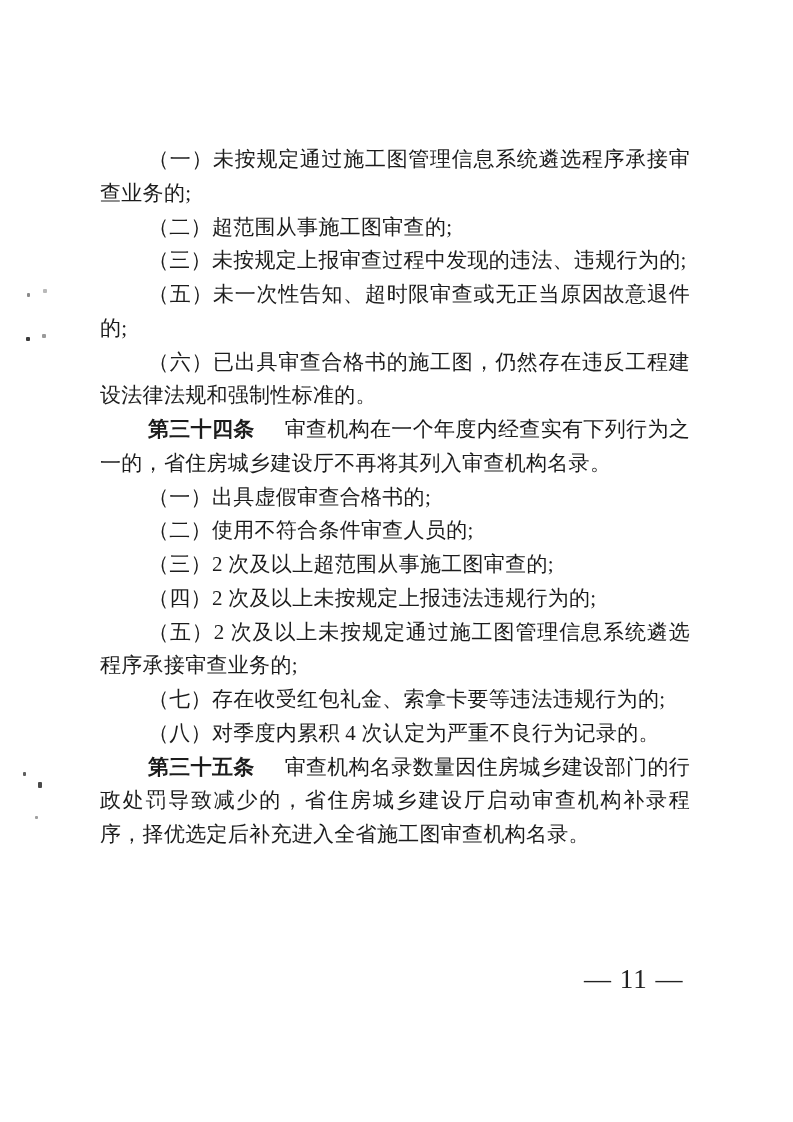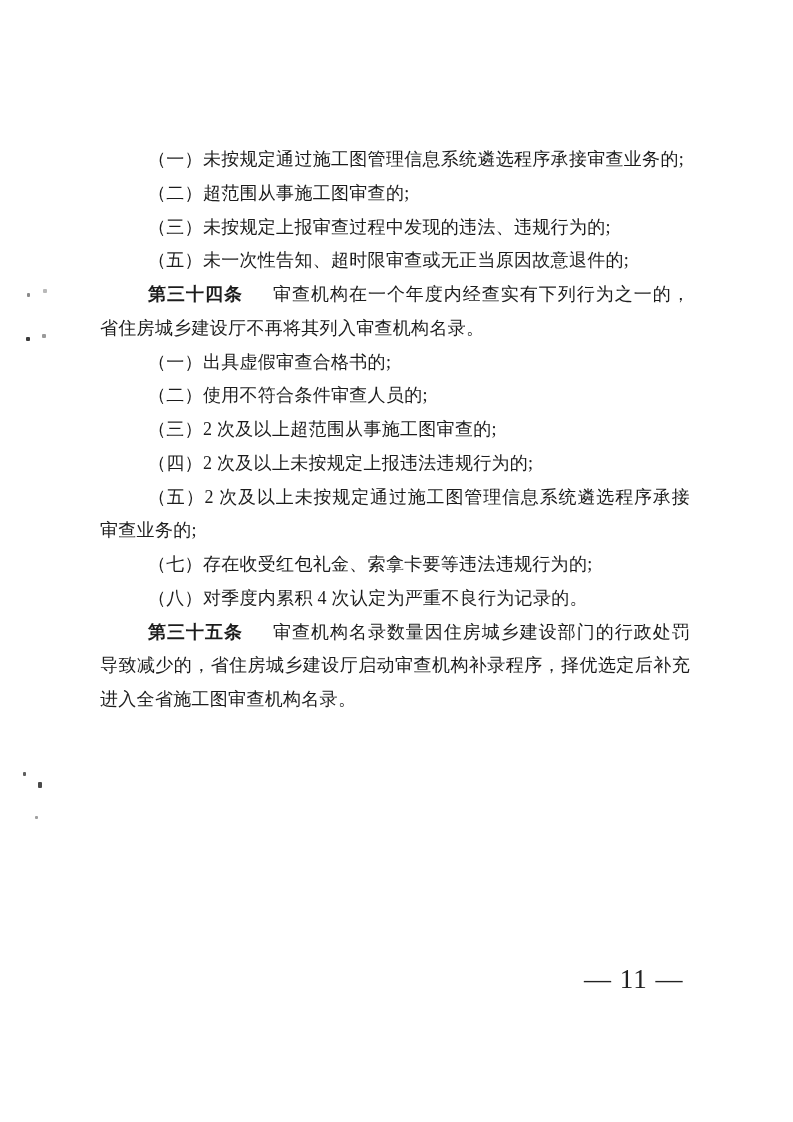--- a/index.html
+++ b/index.html
@@ -18,21 +18,21 @@
   .page {
     position: absolute;
     inset: 0;
     background: #ffffff;
   }
   .doc-body {
     position: absolute;
     left: 100px;
     top: 143px;
     width: 590px;
-    font-size: 18px;
+    font-size: 21px;
     line-height: 33.75px;
     text-align: justify;
     text-justify: inter-ideograph;
     letter-spacing: 0.3px;
   }
   .doc-body p {
     margin: 0;
     padding: 0;
     text-indent: 48px;
   }
@@ -65,20 +65,21 @@
 </head>
 <body>
 
 <div class="page">
 
   <div class="doc-body">
     <p><span>（一）未按规定通过施工图管理信息系统遴选程序承接审查业务的;</span></p>
     <p><span>（二）超范围从事施工图审查的;</span></p>
     <p><span>（三）未按规定上报审查过程中发现的违法、违规行为的;</span></p>
     <p><span>（五）未一次性告知、超时限审查或无正当原因故意退件的;</span></p>
+    <p><span>（六）已出具审查合格书的施工图，仍然存在违反工程建设法律法规和强制性标准的。</span></p>
 
     <p>
       <b class="article-no">第三十四条</b><span>审查机构在一个年度内经查实有下列行为之一的，省住房城乡建设厅不再将其列入审查机构名录。</span>
     </p>
 
     <p><span>（一）出具虚假审查合格书的;</span></p>
     <p><span>（二）使用不符合条件审查人员的;</span></p>
     <p><span>（三）2 次及以上超范围从事施工图审查的;</span></p>
     <p><span>（四）2 次及以上未按规定上报违法违规行为的;</span></p>
     <p><span>（五）2 次及以上未按规定通过施工图管理信息系统遴选程序承接审查业务的;</span></p>

